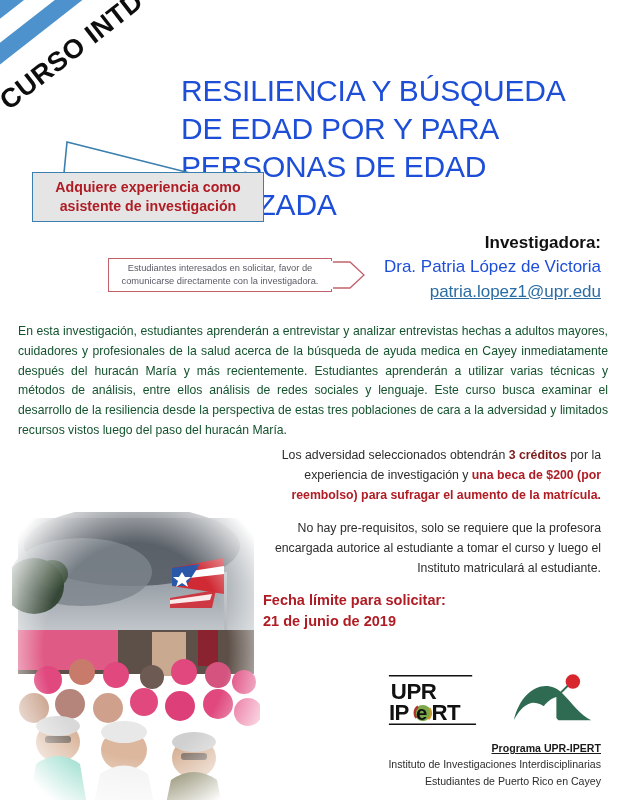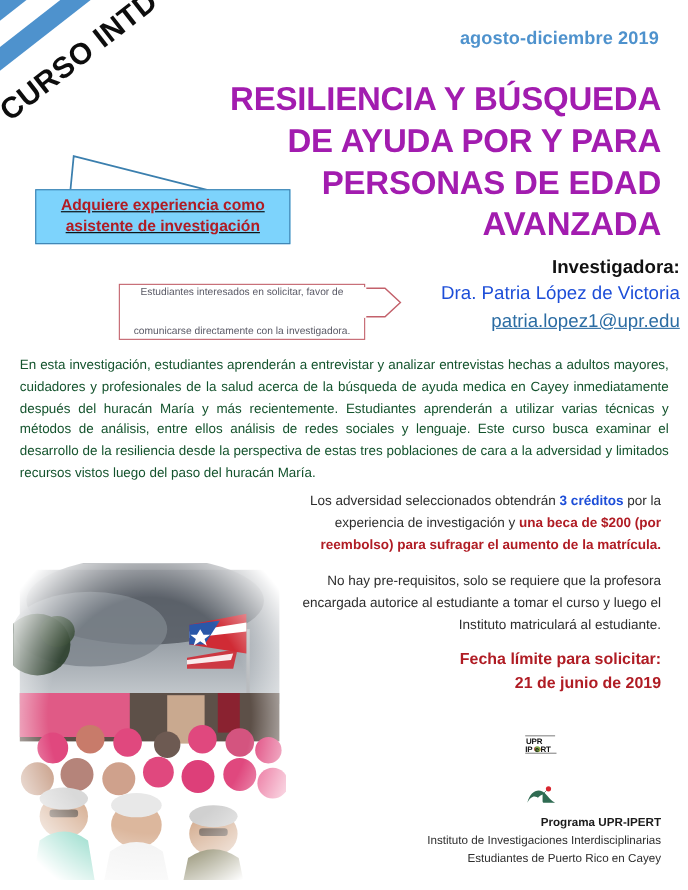--- a/index.html
+++ b/index.html
@@ -66,44 +66,42 @@
     color: #4e92cd;
     letter-spacing: 0.1px;
   }
 
   
   .main-title {
     position: absolute;
     right: 24px;
     top: 72px;
     width: 420px;
-    text-align: right;
     font-size: 30px;
     line-height: 1.27;
-    font-weight: bold;
-    color: #a21caf;
+    font-weight: normal;
+    color: #1d4ed8;
     letter-spacing: -0.2px;
   }
 
   
   .callout-blue {
     position: absolute;
     left: 32px;
     top: 172px;
     width: 232px;
     height: 50px;
     border: 1.6px solid #3b7fae;
-    background: #7dd3fc;
+    background: #e5e5e5;
     box-sizing: border-box;
     display: flex;
     align-items: center;
     justify-content: center;
     text-align: center;
     padding: 0 6px;
-    text-decoration: underline;
   }
   .callout-blue .txt {
     font-size: 14.2px;
     font-weight: bold;
     line-height: 1.35;
     color: #b01c24;
   }
   .callout-blue-tail {
     position: absolute;
     left: 62px;
@@ -112,49 +110,49 @@
     height: 34px;
     pointer-events: none;
   }
 
   
   .callout-red {
     position: absolute;
     left: 108px;
     top: 258px;
     width: 224px;
-    height: 51px;
+    height: 34px;
     border: 1.3px solid #c3616b;
     background: #ffffff;
     box-sizing: border-box;
     display: flex;
     flex-direction: column;
     align-items: center;
-    justify-content: space-between;
+    justify-content: center;
     padding: 0 5px;
   }
   .callout-red .txt {
     font-size: 9.3px;
     line-height: 1.45;
     color: #5a5a66;
     text-align: center;
   }
   .callout-red-tail {
     position: absolute;
     left: 330px;
     top: 258px;
     width: 36px;
     height: 34px;
     pointer-events: none;
   }
 
   
   .investigator {
     position: absolute;
-    right: 7px;
+    right: 24px;
     top: 232px;
     width: 360px;
     text-align: right;
   }
   .investigator .label {
     font-size: 17px;
     font-weight: bold;
     color: #111111;
     line-height: 1.35;
   }
@@ -194,30 +192,30 @@
     color: #2d2d2d;
   }
   .rblock.credits { top: 446px; }
   .rblock.prereq  { top: 519px; }
 
   .rblock .red {
     color: #b01c24;
     font-weight: bold;
   }
   .rblock .bold-dark {
-    color: #1d4ed8;
+    color: #7f1d1d;
     font-weight: bold;
   }
 
   .deadline {
     position: absolute;
     right: 24px;
     top: 590px;
     width: 338px;
-    text-align: right;
+    text-align: left;
     font-size: 14.5px;
     font-weight: bold;
     line-height: 1.45;
     color: #b01c24;
   }
 
   
   .photo {
     position: absolute;
     left: 12px;
@@ -232,21 +230,20 @@
   .logos {
     position: absolute;
     right: 28px;
     top: 668px;
     width: 210px;
     height: 64px;
     display: flex;
     align-items: center;
     justify-content: flex-start;
     gap: 28px;
-    flex-direction: column;
   }
   .upr-logo {
     position: relative;
     width: 96px;
     height: 56px;
   }
   .ipert-mark {
     width: 92px;
     height: 58px;
   }
@@ -258,40 +255,40 @@
     top: 740px;
     width: 400px;
     text-align: right;
     font-size: 10.6px;
     line-height: 1.55;
     color: #2d2d2d;
   }
   .footer .prog {
     font-weight: bold;
     color: #1a1a1a;
+    text-decoration: underline;
   }
 </style>
 </head>
 <body>
 
 <div class="poster">
 
   <div class="stripes-wrap">
     <div class="stripe s1"></div>
     <div class="stripe s2"></div>
     <div class="stripe s3"></div>
     <div class="stripe s4"></div>
   </div>
   <div class="banner-text">CURSO INTD 4116</div>
 
-  <div class="date-line">agosto-diciembre 2019</div>
 
   <div class="main-title">
     <div>RESILIENCIA Y BÚSQUEDA</div>
-    <div>DE AYUDA POR Y PARA</div>
+    <div>DE EDAD POR Y PARA</div>
     <div>PERSONAS DE EDAD</div>
     <div>AVANZADA</div>
   </div>
 
   <svg class="callout-blue-tail" viewBox="0 0 130 34">
     <polyline points="2,33 5,2 128,33" fill="#ffffff" stroke="#3b7fae" stroke-width="1.6" stroke-linejoin="miter"></polyline>
   </svg>
 
   <div class="callout-blue">
     <div class="txt">

